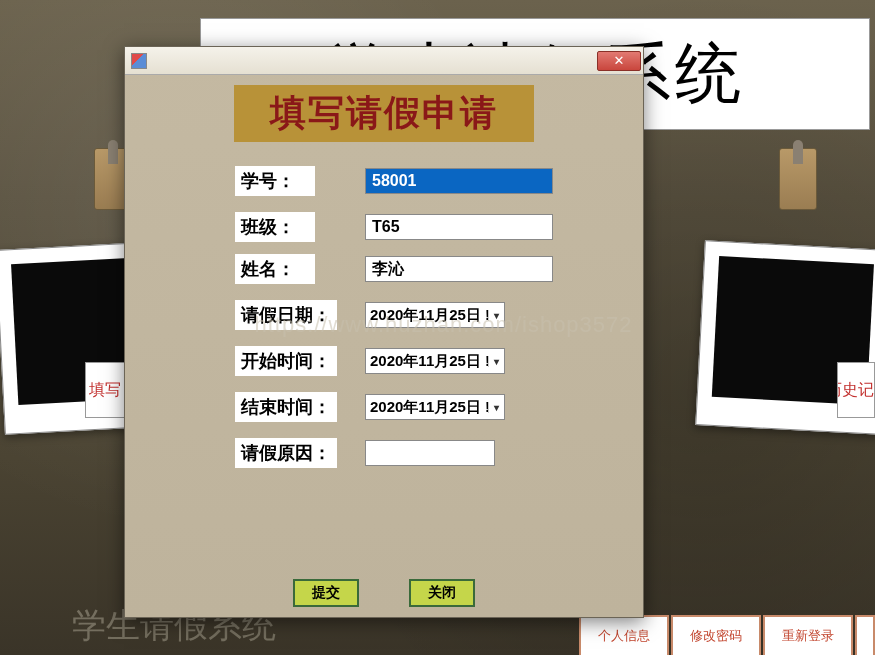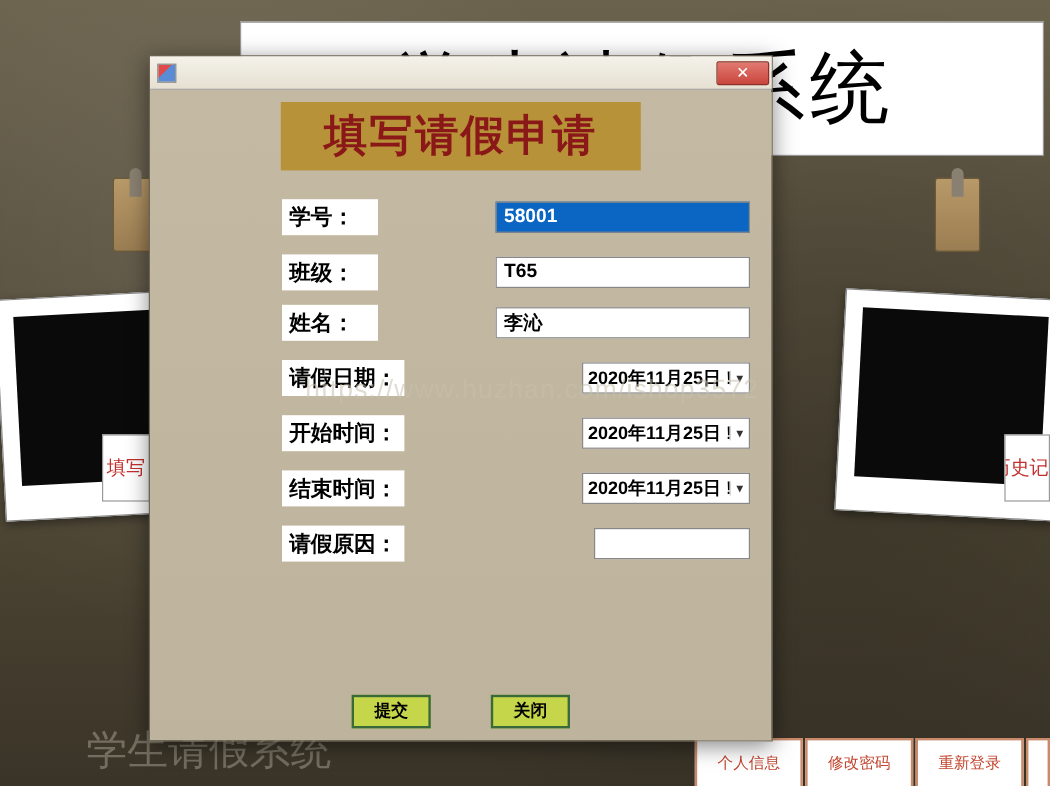--- a/index.html
+++ b/index.html
@@ -96,29 +96,29 @@
   color: #fff; font-size: 13px; display: flex; align-items: center; justify-content: center;
   cursor: pointer;
 }
 .dlg-body { flex: 1; padding: 8px 18px 14px 18px; position: relative; }
 .dlg-title {
   text-align: center; margin: 2px auto 24px auto;
   background: #b89238; color: #8a1818;
   font-size: 36px; font-family: SimSun, serif; font-weight: 600;
   padding: 4px 34px; width: 300px; letter-spacing: 2px;
 }
-.row { display: flex; align-items: center; margin-bottom: 16px; margin-left: 92px; justify-content: space-between; }
+.row { display: flex; align-items: center; margin-bottom: 16px; margin-left: 92px; }
 .row-tight { margin-bottom: 12px; }
 .lbl {
   background: #fff; font-weight: 700; font-size: 18px;
   padding: 3px 6px; min-width: 80px; margin-right: 50px; white-space: nowrap;
 }
 .lbl-wide { min-width: 102px; margin-right: 28px; }
 .inp {
-  width: 212px; height: 26px; background: #fff; border: 1px solid #888;
+  width: 188px; height: 26px; background: #fff; border: 1px solid #888;
   font-size: 16px; font-weight: 700; padding: 0 6px;
   font-family: inherit;
 }
 .inp-sel {
   background: #0a66c2; color: #fff;
 }
 .datebox {
   width: 140px; height: 26px; background: #fff; border: 1px solid #888;
   display: flex; align-items: center; font-size: 15px; font-weight: 600;
   padding-left: 4px; cursor: pointer;

